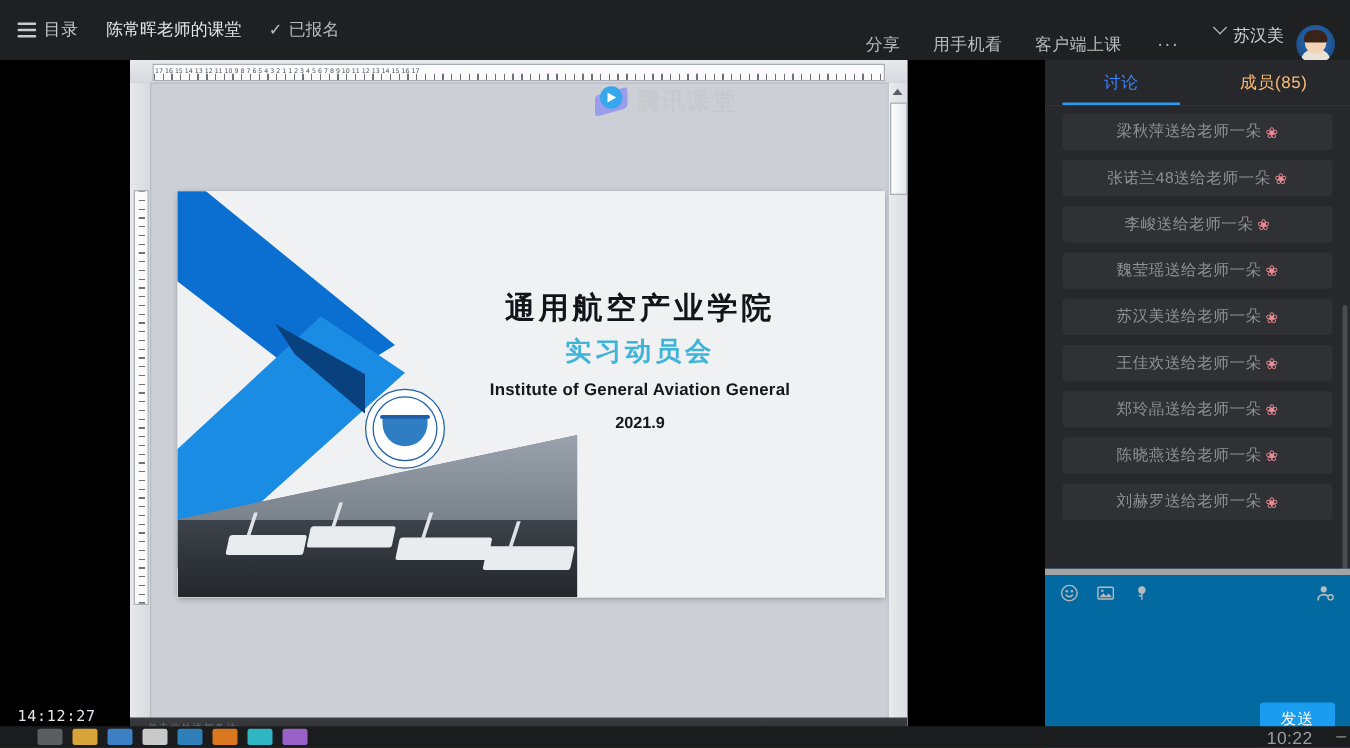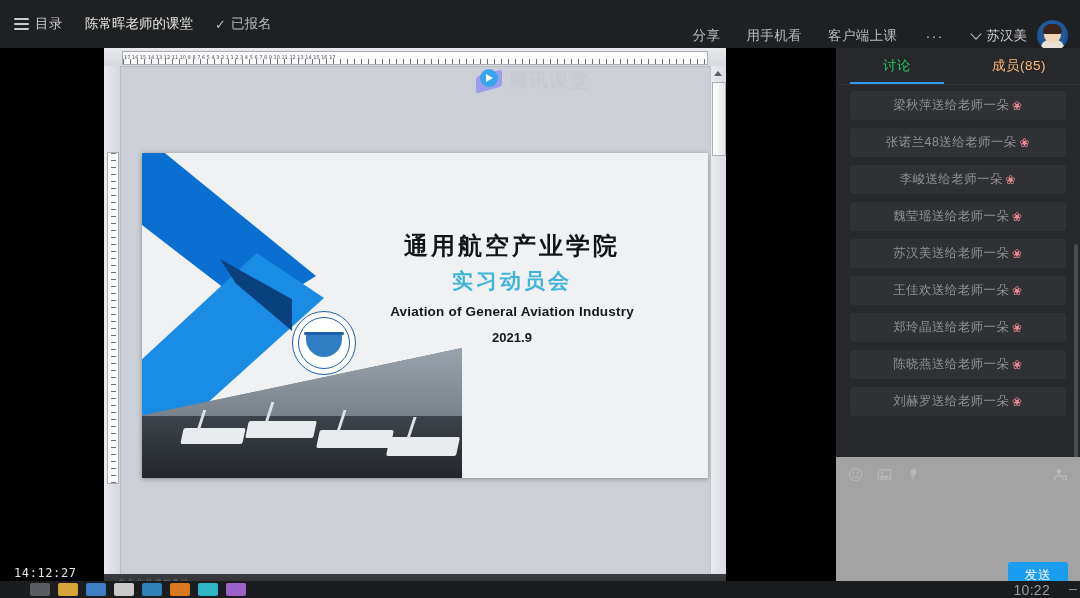--- a/index.html
+++ b/index.html
@@ -24,21 +24,21 @@
   .hdr-text{color:#c9cbcd;font-size:13.5px;letter-spacing:.5px;}
   .hdr-catalog{margin-right:22px;}
   .hdr-course{color:#e5e5e5;font-size:13.5px;margin-right:22px;}
   .hdr-check{color:#b9bbbd;font-size:13px;margin-right:5px;}
   .hdr-enrolled{color:#b9bbbd;font-size:13.5px;}
   .hdr-right{margin-left:auto;display:flex;align-items:center;margin-top:23px;}
   .hdr-right .hitem{
     color:#b9bbbd;font-size:13.5px;margin-left:26px;letter-spacing:.4px;
   }
   .hdr-dots{color:#b9bbbd;font-size:15px;margin-left:28px;letter-spacing:1px;}
-  .hdr-user{display:flex;align-items:center;margin-left:28px;}
+  .hdr-user{display:flex;align-items:flex-start;margin-left:28px;}
   .chev{
     display:inline-block;width:7px;height:7px;border-left:1.4px solid #b9bbbd;
     border-bottom:1.4px solid #b9bbbd;transform:rotate(-45deg);margin-right:7px;
     position:relative;top:-2px;
   }
   .hdr-username{color:#c9cbcd;font-size:13.5px;}
   .avatar{
     width:31px;height:31px;border-radius:50%;margin-left:10px;
     background:radial-gradient(circle at 50% 42%,#2c6fb5 0%,#1f5696 55%,#17406f 100%);
     position:relative;overflow:hidden;flex:none;
@@ -240,41 +240,41 @@
     position:absolute;left:836px;top:48px;width:244px;height:550px;
     background:#27282b;
   }
   .tabs{
     height:36px;display:flex;position:relative;border-bottom:1px solid #303134;
   }
   .tab{
     flex:1;display:flex;align-items:center;justify-content:center;
     font-size:13.5px;color:#fdba74;cursor:pointer;letter-spacing:.5px;
   }
-  .tab.active{color:#22c55e;}
+  .tab.active{color:#3b82f6;}
   .tab-underline{
     position:absolute;left:14px;bottom:0;width:94px;height:2.5px;background:#2d9cf0;
   }
   .msgs{
     position:absolute;left:0;top:37px;right:0;height:375px;overflow:hidden;
     padding:6px 14px 0 14px;box-sizing:border-box;
   }
   .msg{
     height:29px;background:#303134;border-radius:3px;margin-bottom:8px;
     display:flex;align-items:center;justify-content:center;
     color:#8e9094;font-size:12.5px;letter-spacing:.4px;
   }
   .msg .flower{color:#e98a94;margin-left:3px;font-size:12px;}
   .side-scroll{
     position:absolute;right:2px;top:196px;width:4px;height:224px;
     background:#4a4c50;border-radius:2px;
   }
   .compose{
     position:absolute;left:0;bottom:0;right:0;height:138px;
-    background:#a3a3a3;border-top:3px solid #a3a3a3;
+    background:#0369a1;border-top:5px solid #a3a3a3;
   }
   .compose-tools{
     display:flex;align-items:center;height:30px;padding:0 12px;gap:14px;
     position:relative;
   }
   .tool{color:#b7babd;font-size:14px;cursor:pointer;line-height:1;}
   .tool.right{position:absolute;right:12px;}
   .compose-area{
     position:absolute;left:0;top:30px;right:0;bottom:44px;
   }
@@ -365,21 +365,21 @@
       </div>
 
       <div class="emblem">
         <div class="inner"></div>
           <div class="wing"></div>
       </div>
 
       <div class="slide-text">
         <div class="s-title">通用航空产业学院</div>
         <div class="s-sub">实习动员会</div>
-        <div class="s-en">Aviation of General Aviation Industry</div>
+        <div class="s-en">Institute of General Aviation General</div>
         <div class="s-date">2021.9</div>
       </div>
     </div>
 
     <div class="ppt-scroll">
       <div class="arrow up"></div>
       <div class="thumb"></div>
       <div class="arrow dn"></div>
     </div>
 

